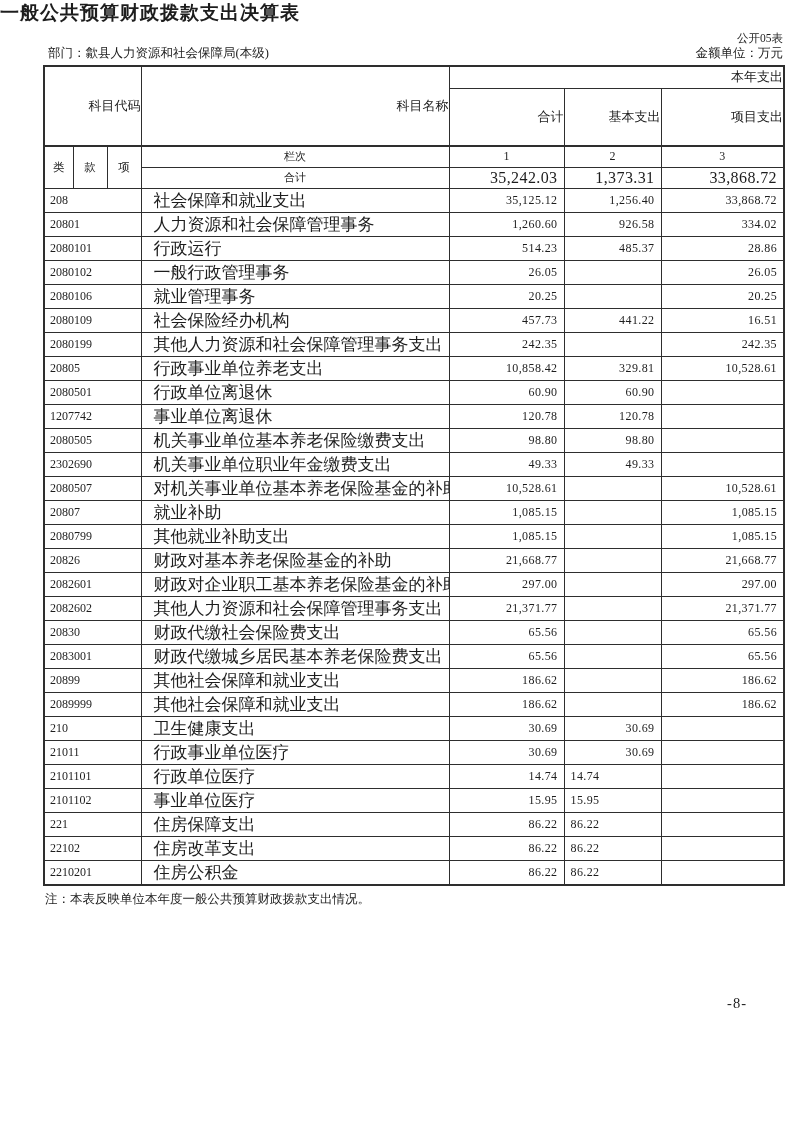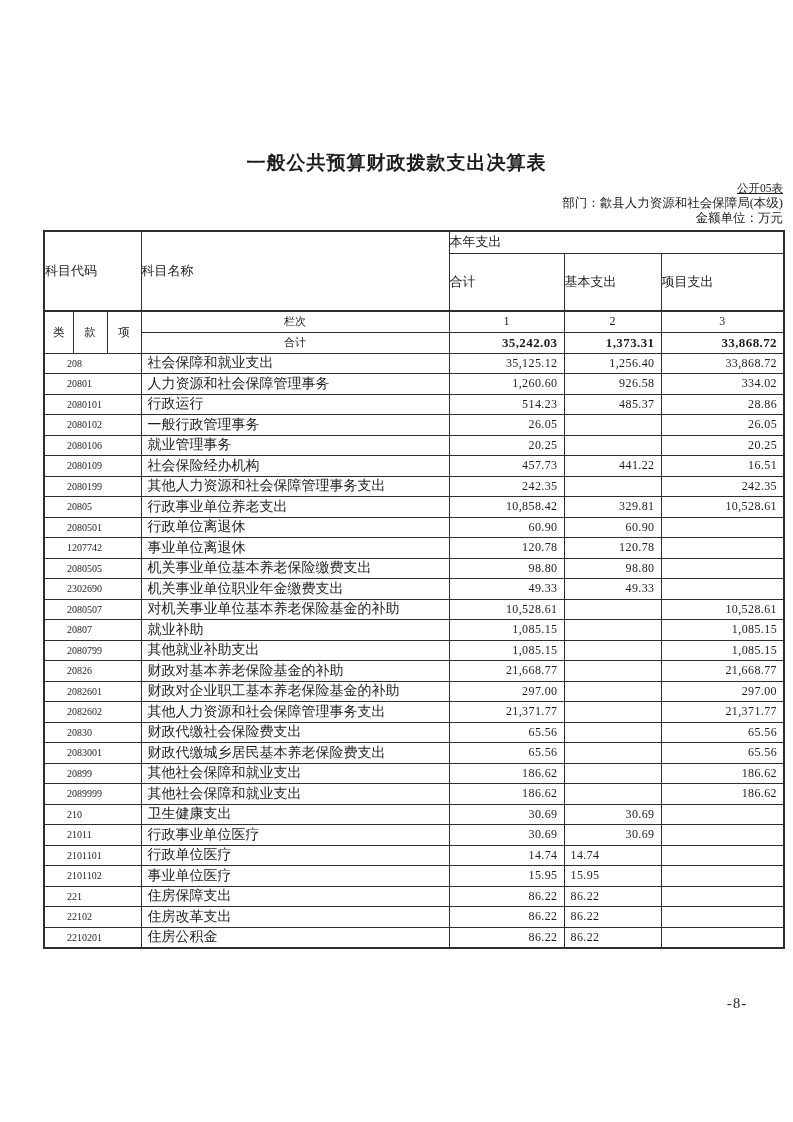--- a/index.html
+++ b/index.html
@@ -9,45 +9,42 @@
     font-family: "Liberation Serif", "DejaVu Serif", serif;
     color: #1d1d1d;
   }
   .sheet {
     position: relative;
     width: 793px; height: 1122px;
     background: #ffffff;
     overflow: hidden;
   }
   .title {
-    padding-top: 150px;
-    text-align: center;
+    text-align: left;
     font-size: 19px;
     font-weight: bold;
     letter-spacing: 1px;
   }
   .meta-code {
     margin-left: 43px;
     width: 740px;
     margin-top: 5px;
     text-align: right;
     font-size: 11.5px;
     line-height: 14px;
-    text-decoration: underline;
   }
   .meta-row {
     margin-left: 43px;
     width: 740px;
     display: flex;
     justify-content: space-between;
     align-items: flex-end;
     font-size: 12.5px;
     line-height: 15px;
     margin-top: 1px;
-    flex-direction: column;
   }
   .meta-row .dept { padding-left: 5px; }
   table.fiscal {
     margin-left: 43px;
     margin-top: 4px;
     width: 740px;
     border-collapse: collapse;
     table-layout: fixed;
     border: 2px solid #2e2e2e;
   }
@@ -55,31 +52,31 @@
     border: 1px solid #2e2e2e;
     vertical-align: middle;
     font-weight: normal;
     overflow: hidden;
     white-space: nowrap;
   }
   tr.hr1 { height: 22px; }
   tr.hr2 { height: 58px; }
   tr.hr3 { height: 21px; }
   tr.hr4 { height: 21px; }
-  tr.hr1 th, tr.hr2 th { font-size: 13px; text-align: left; margin-top: 48px; }
+  tr.hr1 th, tr.hr2 th { font-size: 13px; text-align: right; margin-top: 48px; }
   tr.hr3 th, tr.hr3 td { border-top: 2px solid #2e2e2e; }
   th.ckx { font-size: 11.5px; text-align: center; }
   .small-label { font-size: 11px; text-align: center; }
   .col-num { font-size: 12px; text-align: center; }
   tbody tr { height: 20.5px; }
-  td.td-code { font-size: 10px; text-align: left; padding-left: 22px; }
-  td.td-name { font-size: 14px; text-align: left; padding-left: 6px; }
+  td.td-code { font-size: 12px; text-align: left; padding-left: 5px; }
+  td.td-name { font-size: 17px; text-align: left; padding-left: 12px; }
   td.td-num  { font-size: 12px; text-align: right; padding-right: 6px; letter-spacing: 0.4px; }
   td.td-num.align-left { text-align: left; padding-right: 0; padding-left: 6px; }
-  td.td-num.bold { font-weight: bold; font-size: 13px; }
+  td.td-num.bold { font-weight: normal; font-size: 16px; }
   .note {
     margin-left: 45px;
     margin-top: 6px;
     font-size: 12.5px;
     line-height: 15px;
   }
   .page-num {
     position: absolute;
     top: 995px;
     right: 46px;
@@ -338,16 +335,17 @@
         <tr>
           <td class="td-code" colspan="3">2210201</td>
           <td class="td-name">住房公积金</td>
           <td class="td-num">86.22</td>
           <td class="td-num align-left">86.22</td>
           <td class="td-num"></td>
         </tr>
       </tbody>
   </table>
 
+  <div class="note">注：本表反映单位本年度一般公共预算财政拨款支出情况。</div>
 
   <div class="page-num">-8-</div>
 
 </div>
 
 </body></html>

